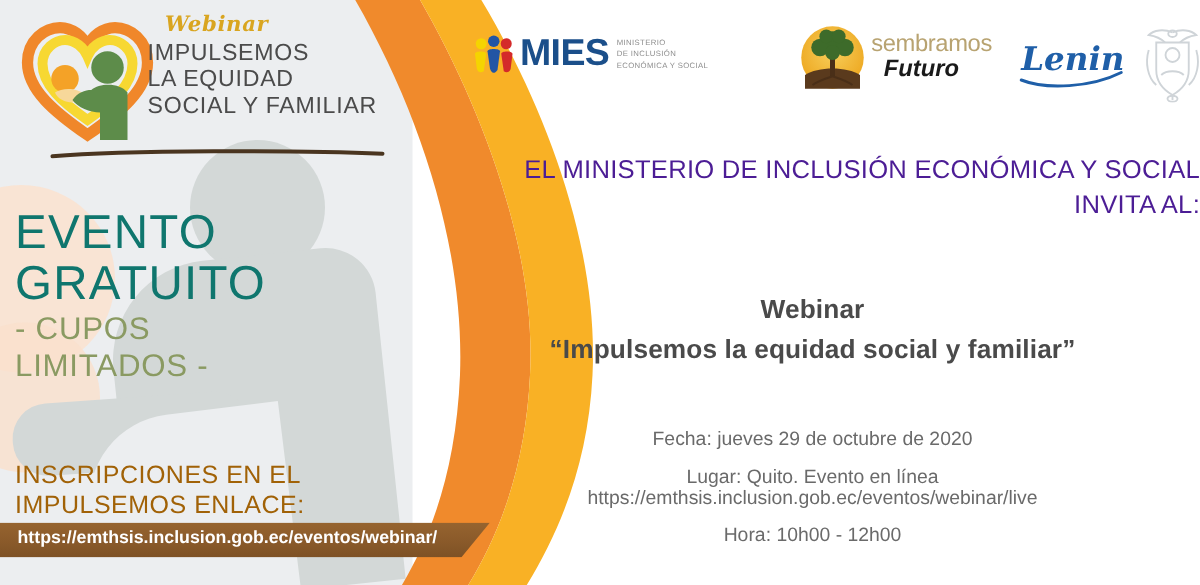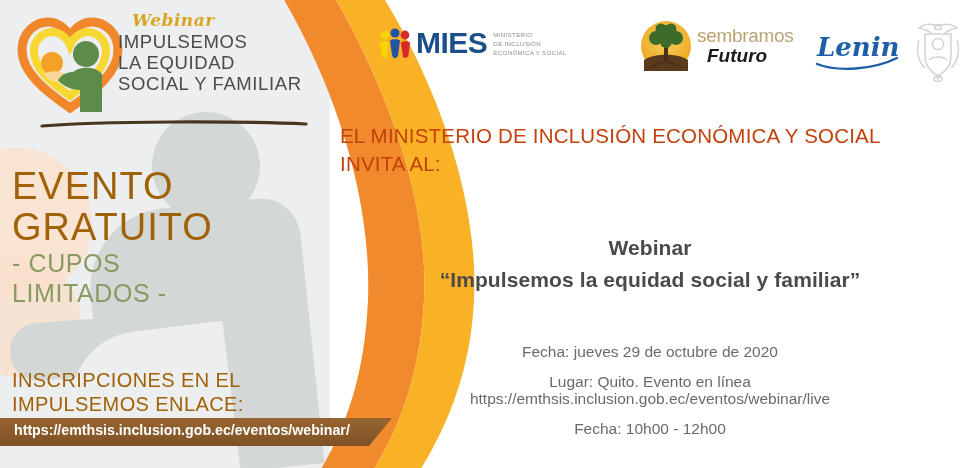--- a/index.html
+++ b/index.html
@@ -62,21 +62,21 @@
     font-size:18.5px;font-weight:normal;color:#4b4b4b;
     letter-spacing:.6px;line-height:1.13;white-space:nowrap;
   }
   .logo-underline{
     position:absolute;left:26px;top:104px;width:268px;height:7px;
   }
 
   
   .evento{
     position:absolute;left:12px;top:166px;width:300px;
-    color:#a16207;font-size:38px;line-height:1.07;letter-spacing:1px;
+    color:#0f766e;font-size:38px;line-height:1.07;letter-spacing:1px;
   }
   .evento div{white-space:nowrap;}
   .cupos{
     position:absolute;left:12px;top:248px;width:300px;
     color:#8a9a62;font-size:25px;line-height:1.2;letter-spacing:.6px;
   }
   .cupos div{white-space:nowrap;}
   .inscripciones{
     position:absolute;left:12px;top:368px;width:300px;
     color:#a16207;font-size:20px;line-height:1.22;letter-spacing:.4px;
@@ -114,22 +114,22 @@
     font-family:"Liberation Sans", sans-serif;
   }
   .semb-2{
     font-family:Liberation Sans, sans-serif;font-style:italic;font-weight:bold;
     font-size:19px;color:#1a1a1a;line-height:1.05;margin-top:1px;margin-left:10px;
   }
   .lenin{position:absolute;left:455px;top:10px;}
   .shield{position:absolute;left:555px;top:2px;}
 
   .headline{
-    position:absolute;left:0;top:122px;width:620px;text-align:left;
-    color:#c2410c;font-size:20.5px;line-height:1.38;letter-spacing:.2px;
+    position:absolute;left:0;top:122px;width:620px;text-align:right;
+    color:#4c1d95;font-size:20.5px;line-height:1.38;letter-spacing:.2px;
   }
   .webinar-title{
     position:absolute;left:0;top:232px;width:620px;text-align:center;
     color:#4a4a4a;font-weight:bold;font-size:21px;line-height:1.52;letter-spacing:.1px;
   }
   .details{
     position:absolute;left:0;top:344px;width:620px;text-align:center;
     color:#6a6a6a;font-size:15.5px;line-height:1.0;
   }
   .details .d-row{margin-bottom:14px;}
@@ -282,17 +282,17 @@
 
     <div class="webinar-title">
       <div>Webinar</div>
       <div>“Impulsemos la equidad social y familiar”</div>
     </div>
 
     <div class="details">
       <div class="d-row">Fecha: jueves 29 de octubre de 2020</div>
       <div class="d-row tight">Lugar: Quito. Evento en línea</div>
       <div class="d-row tight2">https://emthsis.inclusion.gob.ec/eventos/webinar/live</div>
-      <div class="d-row">Fecha: 10h00 - 12h00</div>
+      <div class="d-row">Hora: 10h00 - 12h00</div>
     </div>
 
   </div>
 </div>
 
 </body></html>

